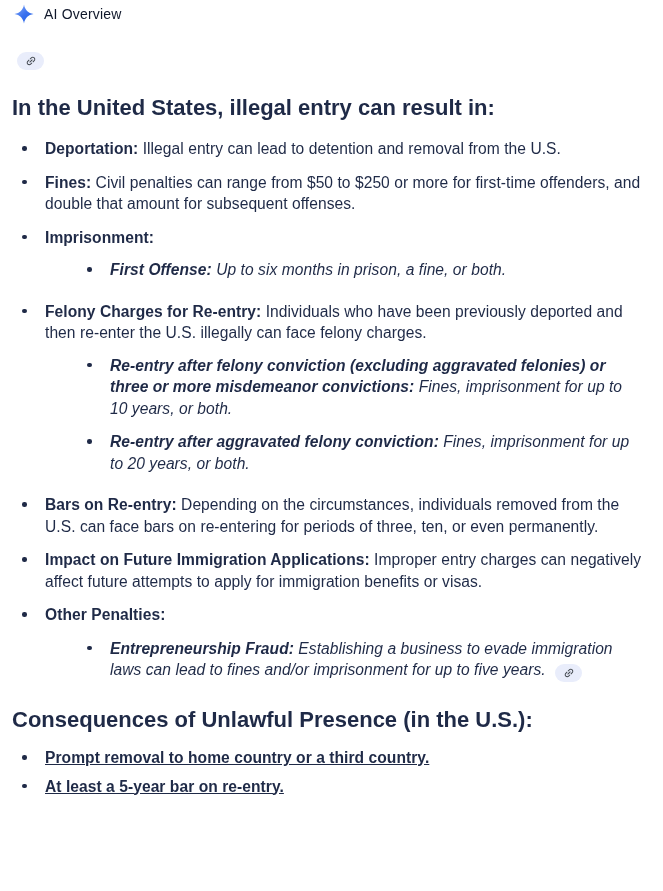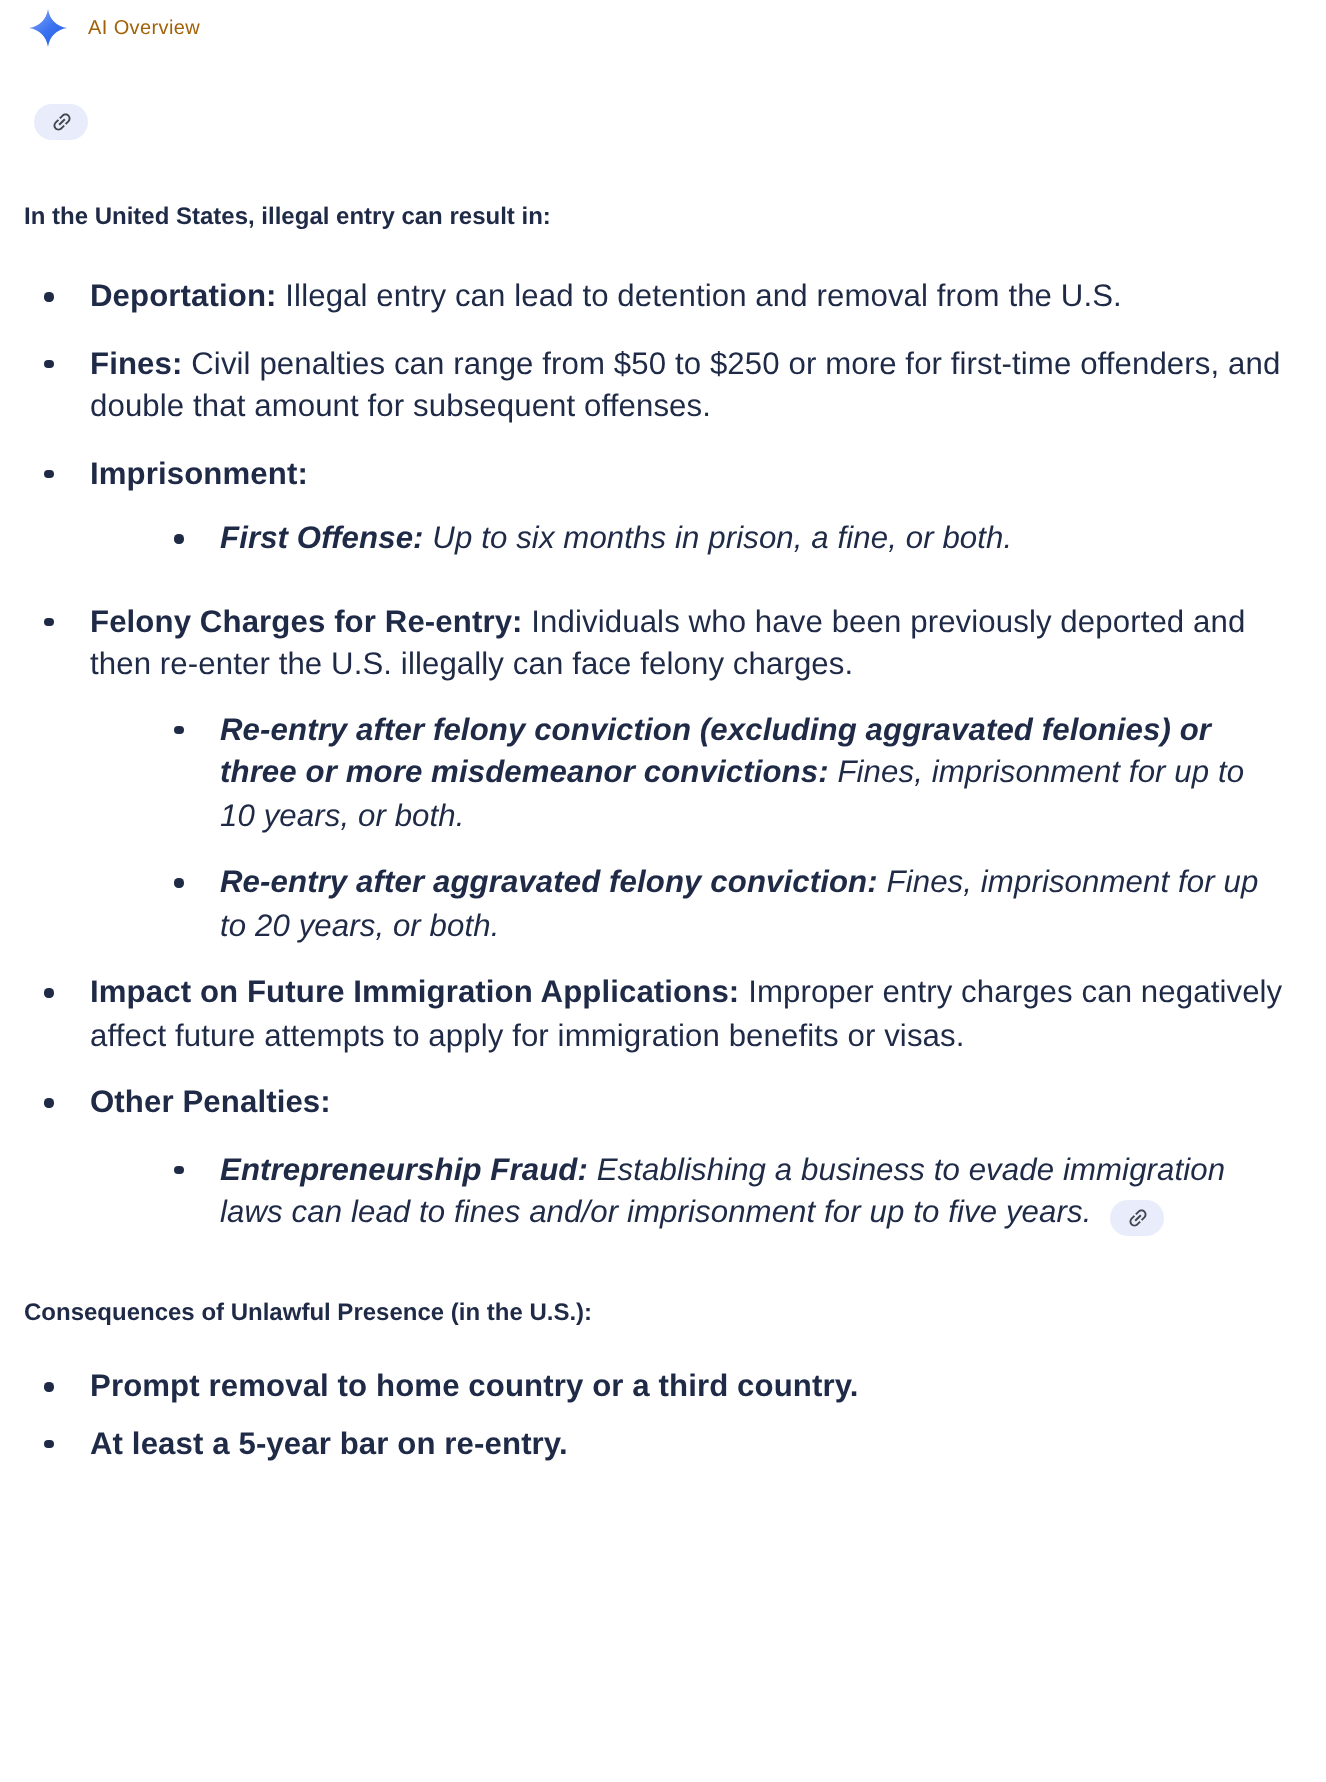--- a/index.html
+++ b/index.html
@@ -11,33 +11,33 @@
   html,body{margin:0;padding:0;}
   body{
     width:663px;height:891px;overflow:hidden;background:#ffffff;
     font-family:"Liberation Sans","DejaVu Sans",sans-serif;
     color:var(--text);
     -webkit-font-smoothing:antialiased;
   }
   .wrap{padding:3px 20px 0 12px;}
   .hdr{display:flex;align-items:center;gap:10px;height:22px;padding-left:2px;}
   .hdr .spark{width:20px;height:20px;flex:0 0 auto;}
-  .hdr .label{font-size:10px;color:#a16207;letter-spacing:.2px;}
+  .hdr .label{font-size:14px;color:#0f172a;letter-spacing:.2px;}
   .intro{margin:21px 0 0;font-size:17px;line-height:24px;letter-spacing:.05px;}
-  .section .sec{margin:27px 0 0;font-size:12px;line-height:22px;font-weight:700;color:var(--text);}
+  .section .sec{margin:27px 0 0;font-size:22px;line-height:22px;font-weight:700;color:var(--text);}
   ul{list-style:none;margin:0;padding:0;}
   ul.top{margin-top:19px;}
   ul.nested{margin-top:11px;padding-left:32px;font-style:italic;}
   li{position:relative;padding-left:33px;margin-top:12px;font-size:15.6px;line-height:21.5px;letter-spacing:.05px;}
   li.first{margin-top:0;}
   li.after-group{margin-top:20px;}
   li::before{content:"";position:absolute;left:10px;top:8px;width:4.5px;height:4.5px;border-radius:50%;background:var(--text);}
   .lead{font-weight:700;}
   .sec2 ul.top{margin-top:16px;}
-  .sec2 li{margin-top:7px;}
+  .sec2 li{margin-top:7px;text-decoration:underline;}
   .sec2 li.first{margin-top:0;}
   .chip{
     display:inline-flex;align-items:center;justify-content:center;
     width:27px;height:18px;border-radius:10px;background:var(--chip-bg);
     margin-left:5px;vertical-align:-4px;cursor:pointer;border:none;
   }
   .chip svg{width:12px;height:12px;display:block;}
 </style>
 </head>
 <body>
@@ -72,20 +72,21 @@
         <ul class="top">
           <li class="first"><span class="lead">Deportation:</span> Illegal entry can lead to detention and removal from the U.S.</li>
           <li><span class="lead">Fines:</span> Civil penalties can range from $50 to $250 or more for first-time offenders, and double that amount for subsequent offenses.</li>
           <li><span class="lead">Imprisonment:</span><ul class="nested">
               <li class="first"><span class="lead">First Offense:</span> Up to six months in prison, a fine, or both.</li>
             </ul></li>
           <li class="after-group"><span class="lead">Felony Charges for Re-entry:</span> Individuals who have been previously deported and then re-enter the U.S. illegally can face felony charges.<ul class="nested">
               <li class="first"><span class="lead">Re-entry after felony conviction (excluding aggravated felonies) or three or more misdemeanor convictions:</span> Fines, imprisonment for up to 10 years, or both.</li>
               <li><span class="lead">Re-entry after aggravated felony conviction:</span> Fines, imprisonment for up to 20 years, or both.</li>
             </ul></li>
+          <li class="after-group"><span class="lead">Bars on Re-entry:</span> Depending on the circumstances, individuals removed from the U.S. can face bars on re-entering for periods of three, ten, or even permanently.</li>
           <li><span class="lead">Impact on Future Immigration Applications:</span> Improper entry charges can negatively affect future attempts to apply for immigration benefits or visas.</li>
           <li><span class="lead">Other Penalties:</span><ul class="nested">
               <li><span class="lead">Entrepreneurship Fraud:</span> Establishing a business to evade immigration laws can lead to fines and/or imprisonment for up to five years.
   <span class="chip">
                   <svg viewBox="0 0 24 24">
                     <g transform="rotate(-45 12 12)">
                       <path fill="#40464e" d="M3.9 12c0-1.71 1.39-3.1 3.1-3.1h4V7H7c-2.76 0-5 2.24-5 5s2.24 5 5 5h4v-1.9H7c-1.71 0-3.1-1.39-3.1-3.1zM8 13h8v-2H8v2zm9-6h-4v1.9h4c1.71 0 3.1 1.39 3.1 3.1s-1.39 3.1-3.1 3.1h-4V17h4c2.76 0 5-2.24 5-5s-2.24-5-5-5z"></path>
                     </g>
                   </svg>
                 </span>

